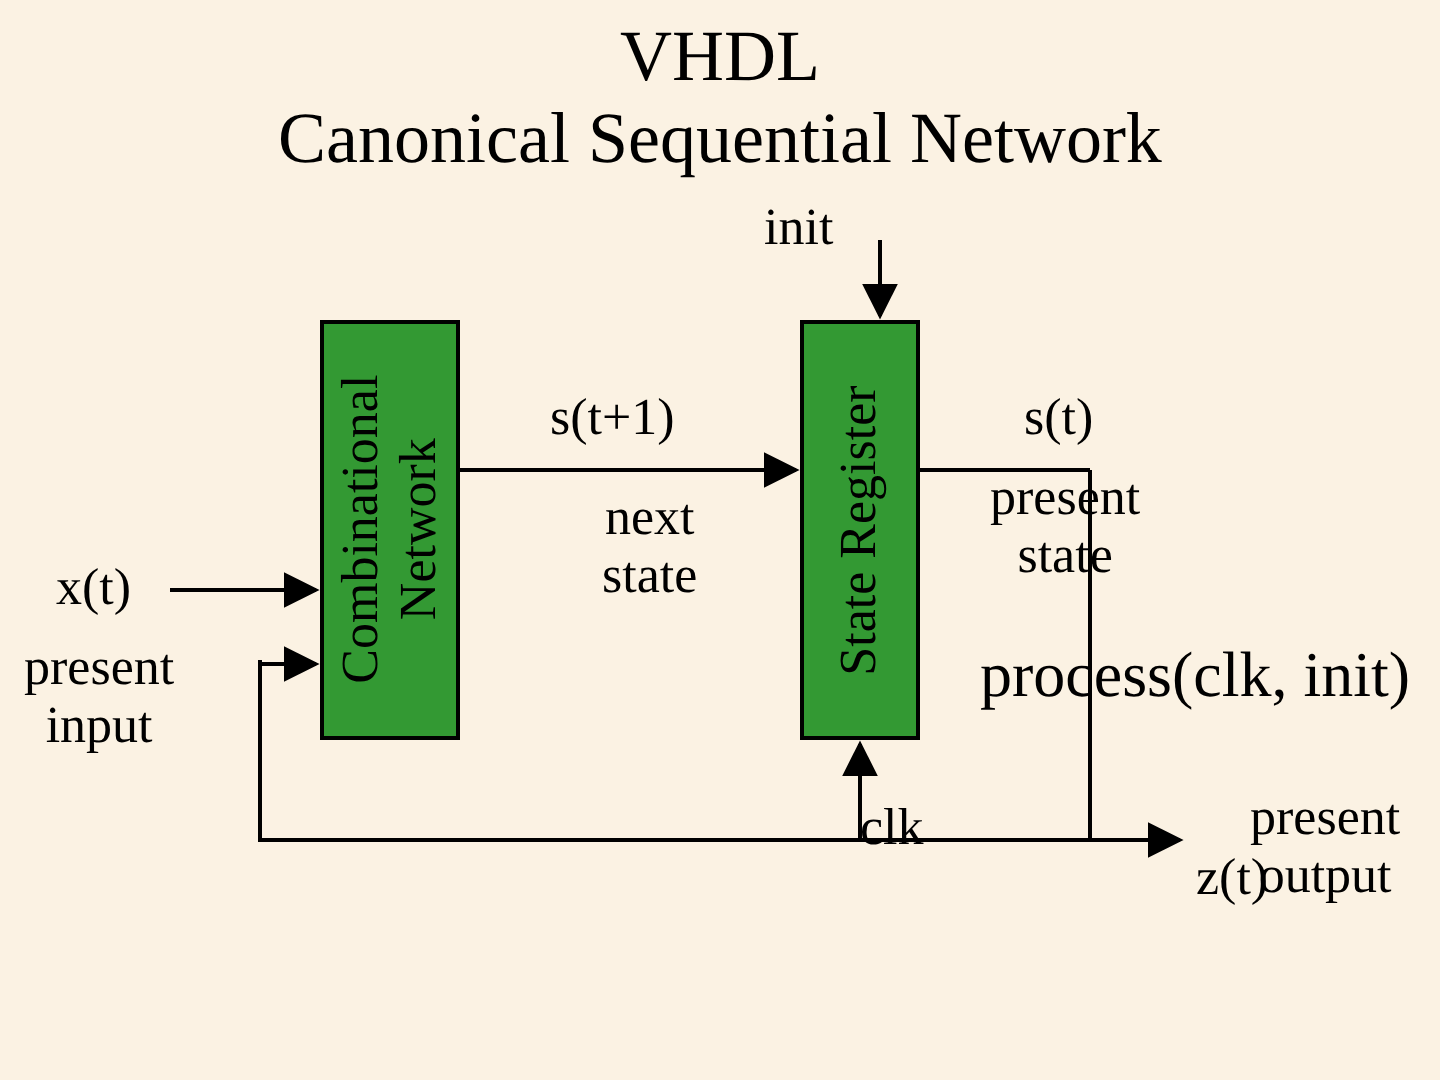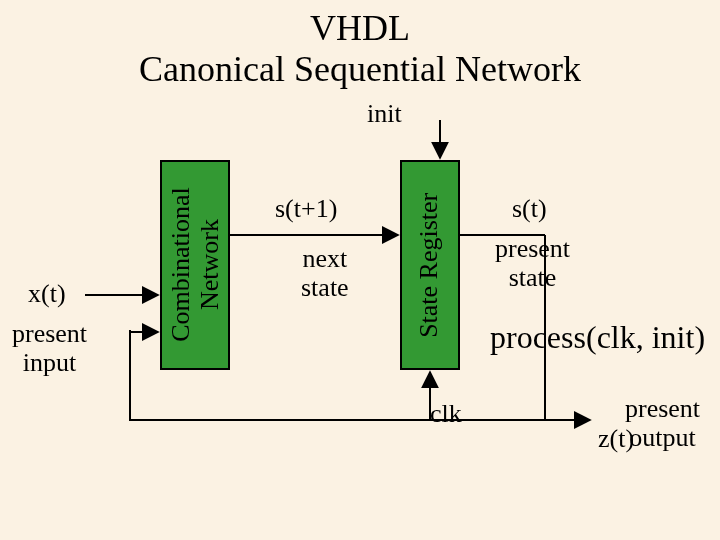--- a/index.html
+++ b/index.html
@@ -89,21 +89,21 @@
   </svg>
 
   <div class="block" style="left:160px; top:60px; width:70px; height:210px;">
     <div class="vlabel">Combinational<br>Network</div>
   </div>
 
   <div class="block" style="left:400px; top:60px; width:60px; height:210px;">
     <div class="vlabel">State Register</div>
   </div>
 
-  <div class="txt" style="left:367px; top:0px;">init</div>
+  <div class="txt" style="left:382px; top:0px;">init</div>
 
   <div class="txt" style="left:28px; top:180px;text-align:center;">x(t)</div>
   <div class="txt" style="left:12px; top:220px; text-align:center;">present<br>input</div>
 
   <div class="txt" style="left:275px; top:95px;">s(t+1)</div>
   <div class="txt" style="left:301px; top:145px;">next<br>state</div>
 
   <div class="txt" style="left:512px; top:95px;">s(t)</div>
   <div class="txt" style="left:495px; top:135px;">present<br>state</div>
 

